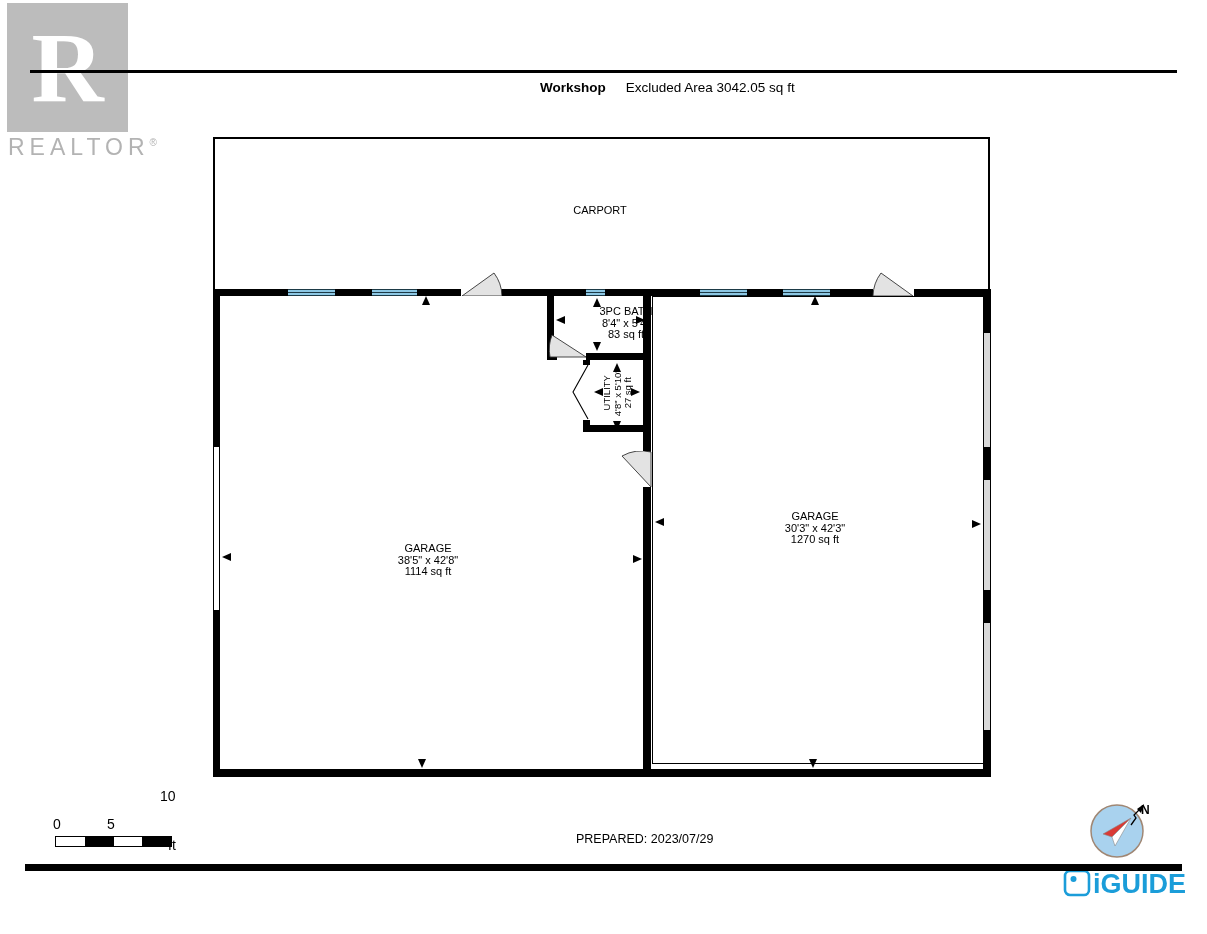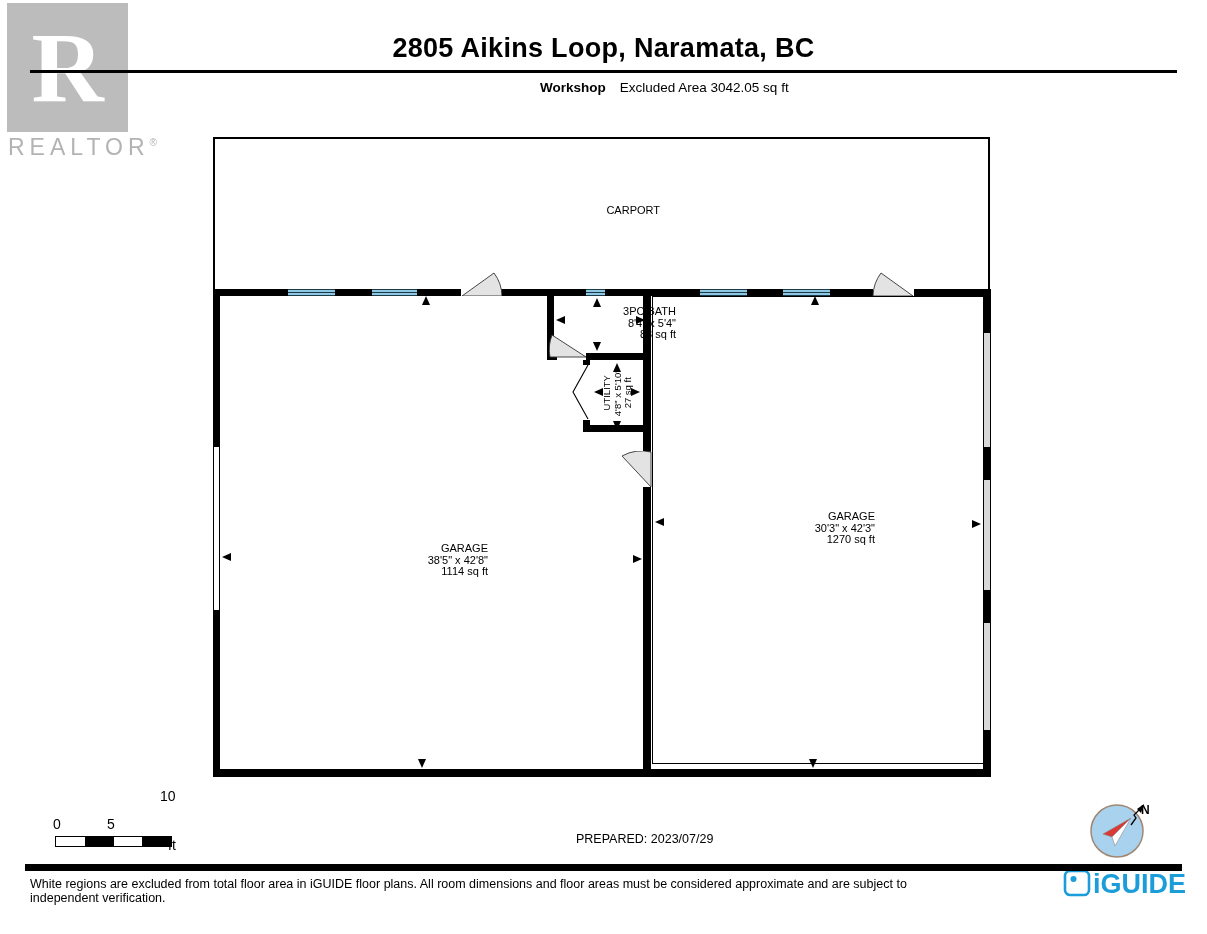--- a/index.html
+++ b/index.html
@@ -11,52 +11,51 @@
   .win{position:absolute;height:7px;z-index:3;
        background:linear-gradient(180deg,#1d3a46 0 1px,#8cc7e4 1px 3px,#1d3a46 3px 4px,#8cc7e4 4px 6px,#1d3a46 6px 7px);}
   .open-w{position:absolute;background:#fff;border-left:1px solid #000;border-right:1px solid #000;box-sizing:border-box;z-index:3;}
   .open-g{position:absolute;background:#d8d8d8;border-left:1px solid #000;border-right:1px solid #000;box-sizing:border-box;z-index:3;}
   .fan{position:absolute;z-index:3;}
   .arrow{position:absolute;width:0;height:0;z-index:4;}
   .au{border-left:4px solid transparent;border-right:4px solid transparent;border-bottom:9px solid #000;}
   .ad{border-left:4px solid transparent;border-right:4px solid transparent;border-top:9px solid #000;}
   .al{border-top:4px solid transparent;border-bottom:4px solid transparent;border-right:9px solid #000;}
   .ar{border-top:4px solid transparent;border-bottom:4px solid transparent;border-left:9px solid #000;}
-  .roomlabel{position:absolute;text-align:right;font-size:11px;line-height:11.5px;z-index:4;}
+  .roomlabel{position:absolute;text-align:center;font-size:11px;line-height:11.5px;z-index:4;}
   .roomlabel span{display:block;}
   .rot{position:absolute;width:70px;height:70px;display:flex;align-items:center;justify-content:center;z-index:4;}
   .rot>div{transform:rotate(-90deg);text-align:center;font-size:9.5px;line-height:10.5px;white-space:nowrap;}
   .rot>div span{display:block;}
   .thinrect{position:absolute;border:1px solid #000;z-index:1;}
   .carport{position:absolute;border:2px solid #000;z-index:1;background:#fff;}
   .hline{position:absolute;background:#000;z-index:5;}
   #title{position:absolute;left:0;top:33px;width:1207px;text-align:center;
          font-size:27px;font-weight:bold;letter-spacing:.3px;z-index:6;}
-  #subtitle{position:absolute;left:540px;top:80px;display:flex;gap:14px;font-size:13.5px;z-index:6;white-space:nowrap;}
+  #subtitle{position:absolute;left:540px;top:80px;display:flex;gap:20px;font-size:13.5px;z-index:6;white-space:nowrap;}
   #rlogo{position:absolute;left:7px;top:3px;width:121px;height:129px;background:#bcbcbc;
          display:flex;align-items:center;justify-content:center;z-index:1;}
   #rlogo .R{font-family:"Liberation Serif","DejaVu Serif",serif;font-weight:bold;font-size:100px;color:#fff;line-height:100px;}
   #rword{position:absolute;left:8px;top:134px;font-size:23px;letter-spacing:5px;color:#b3b3b3;z-index:1;}
   #rword sup{font-size:10px;letter-spacing:0;}
   .smalltext{position:absolute;font-size:12.5px;z-index:4;}
   #scalebar{position:absolute;left:55px;top:836px;width:115px;height:9px;border:1px solid #000;box-sizing:content-box;
             background:linear-gradient(90deg,#fff 0 25%,#000 25% 50%,#fff 50% 75%,#000 75% 100%);z-index:4;}
   .sb-tick{position:absolute;font-size:14px;z-index:4;}
 </style>
 </head>
 <body>
 
 <div id="page">
 
   <div id="rlogo">
     <span class="R">R</span>
   </div>
   <div id="rword"><span>REALTOR</span><sup>®</sup></div>
 
-  <div id="title">2805 Aikins Loop, Naramata, BC</div>
   <div class="hline" style="left:30px;top:70px;width:1147px;height:3px;"></div>
   <div id="subtitle">
     <span style="font-weight:bold;">Workshop</span>
     <span>Excluded Area 3042.05 sq ft</span>
   </div>
 
   <div class="carport" style="left:213px;top:137px;width:773px;height:153px;"></div>
   <div class="roomlabel" style="left:540px;top:205px;width:120px;">
     <span>CARPORT</span>
   </div>
@@ -167,21 +166,20 @@
   <svg class="abs" style="left:1086px;top:797px;z-index:4;" width="76" height="66">
     <circle cx="31" cy="34" r="26" fill="#a9d2ee" stroke="#a08774" stroke-width="1.5"></circle>
     <polygon points="45,21 17,37 26,40" fill="#d93a35" stroke="#888" stroke-width="0.6"></polygon>
     <polygon points="45,21 26,40 29,49" fill="#ffffff" stroke="#888" stroke-width="0.6"></polygon>
     <polyline points="45,28 50,21 48,18 54,12" fill="none" stroke="#000" stroke-width="1.3"></polyline>
     <polygon points="51,12 58,7 55,16" fill="#000"></polygon>
     <text x="55" y="17" font-size="12" font-weight="bold" fill="#000">N</text>
   </svg>
 
   <div class="hline" style="left:25px;top:864px;width:1157px;height:7px;"></div>
-  <div class="smalltext" style="left:30px;top:877px;width:920px;">White regions are excluded from total floor area in iGUIDE floor plans. All room dimensions and floor areas must be considered approximate and are subject to independent verification.</div>
 
   <svg class="abs" style="left:1063px;top:866px;z-index:4;" width="142" height="32">
     <rect x="2" y="5" width="24" height="24" rx="5" fill="none" stroke="#1b9dd9" stroke-width="2.6"></rect>
     <circle cx="10.5" cy="13" r="3" fill="#1b9dd9"></circle>
     <text x="30" y="27" font-size="27" font-weight="bold" fill="#1b9dd9" font-family="Liberation Sans, sans-serif">iGUIDE</text>
   </svg>
 
 </div>
 
 </body></html>

